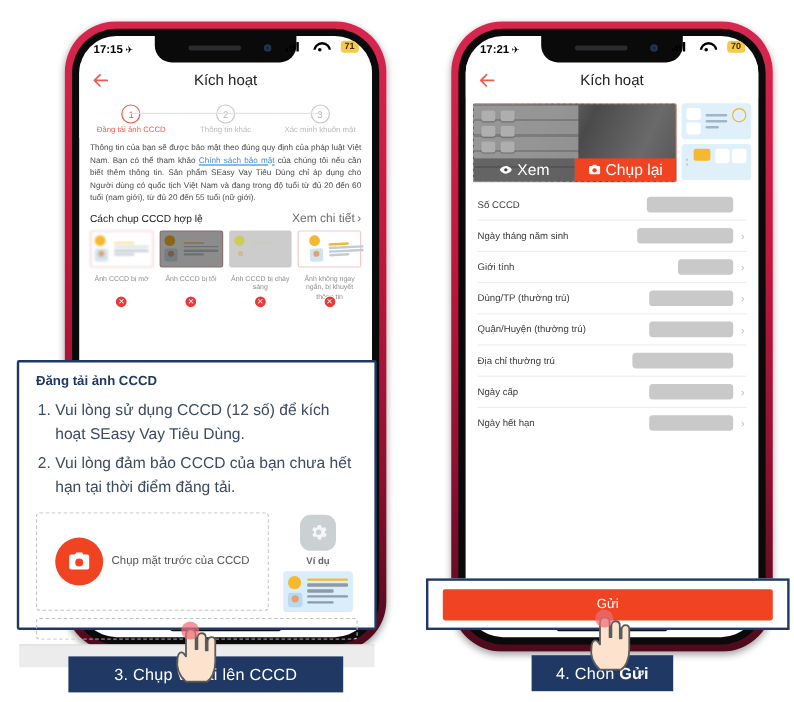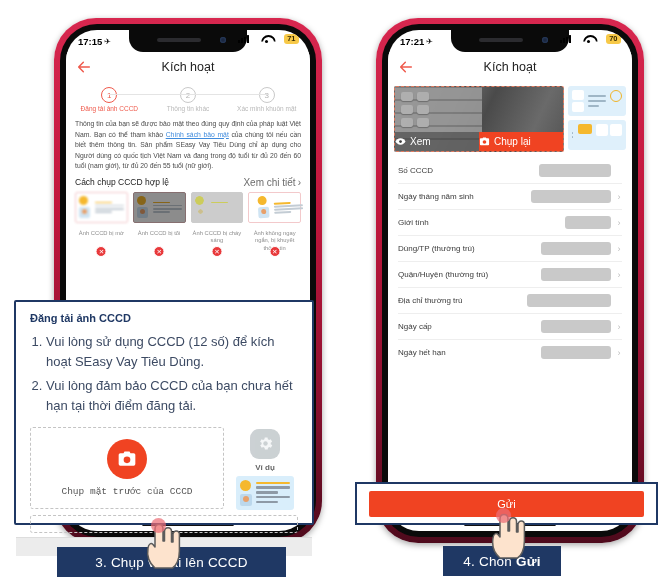--- a/index.html
+++ b/index.html
@@ -137,21 +137,21 @@
   .overlay{
     position:absolute;z-index:60;background:#fff;
     border:2px solid #1f3864;border-radius:2px;box-sizing:border-box;
   }
   .ov-title{font-size:11px;font-weight:bold;color:#1f3864;padding:10px 14px 2px;}
   .ov-list{margin:0;padding:6px 14px 0 30px;font-size:13px;color:#3c4a63;line-height:1.55;}
   .ov-list li{margin-bottom:4px;}
   .ov-body{display:flex;padding:6px 14px 0;gap:8px;}
   .dashbox{
     flex:1;border:1px dashed #c4c4c4;border-radius:3px;height:80px;
-    display:flex;flex-direction:column;align-items:center;justify-content:center;gap:7px;font-family:Liberation Mono, monospace;
+    display:flex;align-items:center;justify-content:center;gap:7px;
   }
   .cambtn{
     width:40px;height:40px;border-radius:50%;background:#f04322;
     display:flex;align-items:center;justify-content:center;
   }
   .dashbox .capt{font-size:9.5px;color:#555;}
   .ov-right{width:66px;display:flex;flex-direction:column;align-items:center;gap:4px;padding-top:2px;font-weight:bold;}
   .gearbox{
     width:30px;height:30px;border-radius:9px;background:#c3c9cc;
     display:flex;align-items:center;justify-content:center;color:#fff;opacity:.85;
@@ -191,21 +191,21 @@
   .prevwrap{display:flex;gap:4px;padding:4px 6px 0;}
   .prevmain{
     flex:1;height:64px;position:relative;border:1px dashed #e07a5f;border-radius:2px;overflow:hidden;
     background:linear-gradient(115deg,#8b8b8b 0%,#6f6f6f 34%,#4a4a4a 52%,#6a6a6a 80%,#545454 100%);
   }
   .keys{position:absolute;left:0;top:0;width:52%;height:100%;
         background:repeating-linear-gradient(0deg,#9a9a9a 0 11px,#7e7e7e 11px 13px);
         opacity:.9;}
   .keys .k{position:absolute;width:12px;height:9px;background:#b4b4b4;border-radius:2px;box-shadow:0 1px 1px rgba(0,0,0,.3);}
   .prevbtns{position:absolute;left:0;right:0;bottom:0;height:19px;display:flex;}
-  .pb{flex:1;display:flex;align-items:center;gap:4px;font-size:10px;color:#fff;}
+  .pb{flex:1;display:flex;align-items:center;justify-content:center;gap:4px;font-size:13px;color:#fff;}
   .pb.view{background:rgba(40,40,40,.45);}
   .pb.retake{background:#f04322;}
   .prevside{width:58px;display:flex;flex-direction:column;gap:4px;}
   .sidecard{background:#dff0fb;border-radius:3px;height:30px;padding:4px;box-sizing:border-box;display:flex;gap:4px;}
   .sidecard .sq{width:12px;height:12px;background:#fff;border-radius:2px;}
   .sidecard .sqcol{display:flex;flex-direction:column;gap:2px;}
   .sidecard .ln{flex:1;display:flex;flex-direction:column;gap:2.5px;justify-content:center;}
   .sidecard .ln span{height:2.2px;background:#9fb6c6;border-radius:1px;display:block;}
   .sidecard .ln span.s{width:60%;}
   .ring{width:10px;height:10px;border:1.6px solid #f0b429;border-radius:50%;}

